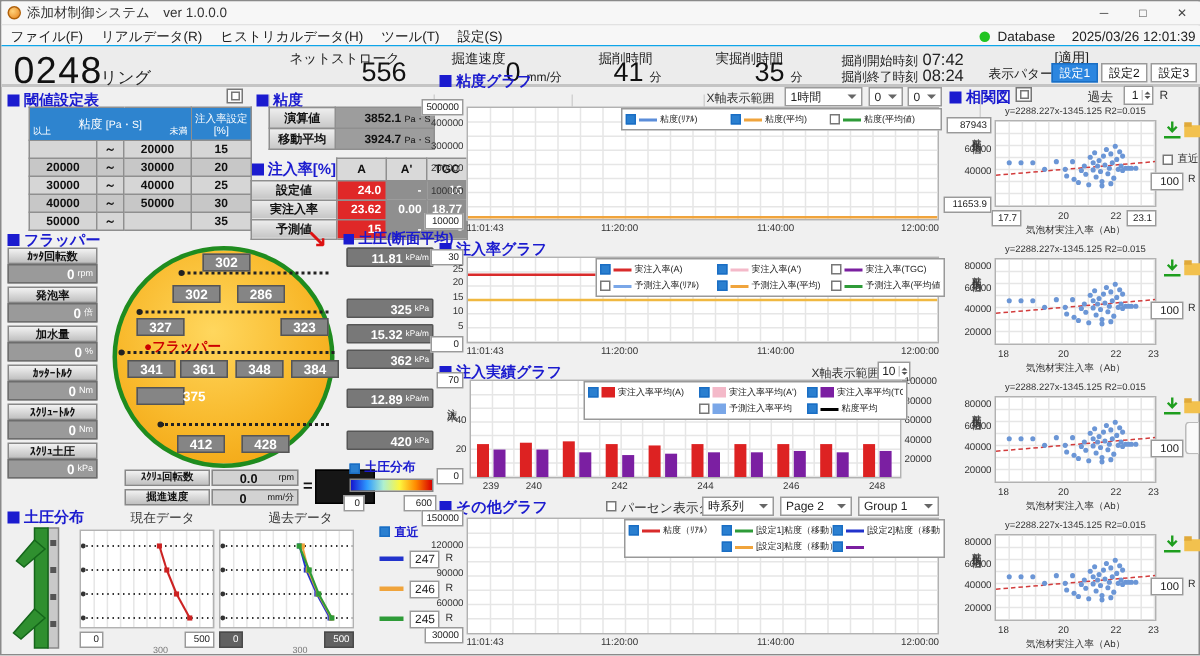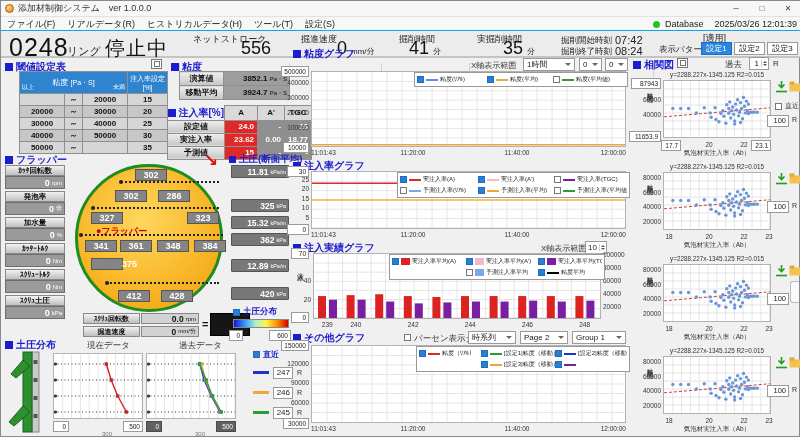--- a/index.html
+++ b/index.html
@@ -105,21 +105,21 @@
 .dotline{position:absolute;border-top:2px dotted #222;height:0;}
 .dotline::before{content:"";position:absolute;left:-2px;top:-3px;width:4px;height:4px;border-radius:50%;background:#222;}
 .sensor{position:absolute;width:32px;height:12px;background:#858585;border:1px solid #555;
   color:#fff;font-size:9px;font-weight:bold;text-align:center;line-height:11px;}
 .flapmark{position:absolute;color:#cc0000;font-size:9px;font-weight:bold;}
 .redarrow{position:absolute;color:#dd1111;font-size:17px;font-weight:bold;}
 
 .srow-l{position:absolute;width:57px;height:11px;background:linear-gradient(#f2f2f2,#c0c0c0);
   border:1px solid #888;font-size:7px;font-weight:bold;color:#111;text-align:center;line-height:10px;}
 .srow-v{position:absolute;width:58px;height:11px;background:#d2d2d2;border:1px solid #888;color:#111;
-  font-size:8.5px;font-weight:bold;display:flex;align-items:center;justify-content:flex-end;gap:2px;padding:0 2px;}
+  font-size:8.5px;font-weight:bold;display:flex;align-items:center;justify-content:flex-end;gap:14px;padding:0 2px;}
 .srow-v .u{font-size:6px;font-weight:normal;}
 .eq{position:absolute;font-size:11px;font-weight:bold;color:#111;}
 .resbox{position:absolute;width:40px;height:23px;background:#161616;border:1px solid #000;color:#fff;
   font-size:10px;display:flex;align-items:center;justify-content:flex-end;padding-right:4px;}
 
 
 .ep{position:absolute;left:230px;width:58px;height:13px;background:#787878;border:1px solid #565656;
   border-radius:1px;color:#fff;font-weight:bold;font-size:8.5px;display:flex;align-items:center;justify-content:flex-end;gap:2px;padding:0 2px;}
 .ep .u{font-size:5.5px;font-weight:normal;}
 .gradbar{position:absolute;left:232px;top:318px;width:56px;height:9px;border:1px solid #888;
@@ -154,21 +154,20 @@
         <span class="menu-item">設定(S)</span>
       </div>
     <span class="dbdot"></span>
     <span class="dblabel">Database</span>
     <span class="dtlabel">2025/03/26 12:01:39</span>
   </div>
 
   <div class="statusbar">
     <span class="bignum" style="left:8px;top:2px;">0248</span>
     <span class="slab" style="left:66px;top:13px;font-size:11px;">リング</span>
-    <span class="bignum" style="left:104px;top:4px;font-size:20px;">停止中</span>
     <span class="slab" style="left:192px;top:2px;">ネットストローク</span>
     <span class="mednum" style="left:240px;top:7px;">556</span>
     <span class="slab" style="left:300px;top:2px;">掘進速度</span>
     <span class="mednum" style="left:336px;top:7px;">0</span>
     <span class="sunit" style="left:350px;top:15px;">mm/分</span>
     <span class="slab" style="left:398px;top:2px;">掘削時間</span>
     <span class="mednum" style="left:408px;top:7px;">41</span>
     <span class="sunit" style="left:432px;top:15px;">分</span>
     <span class="slab" style="left:476px;top:2px;">実掘削時間</span>
     <span class="mednum" style="left:502px;top:7px;">35</span>

